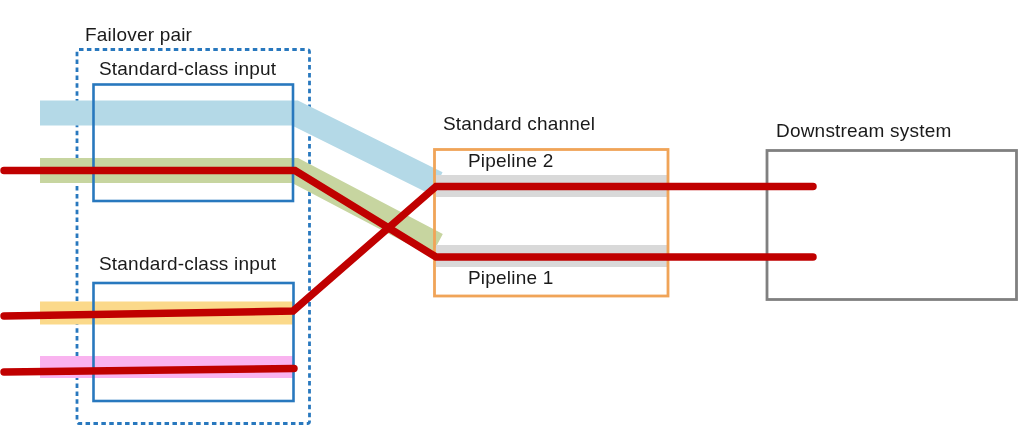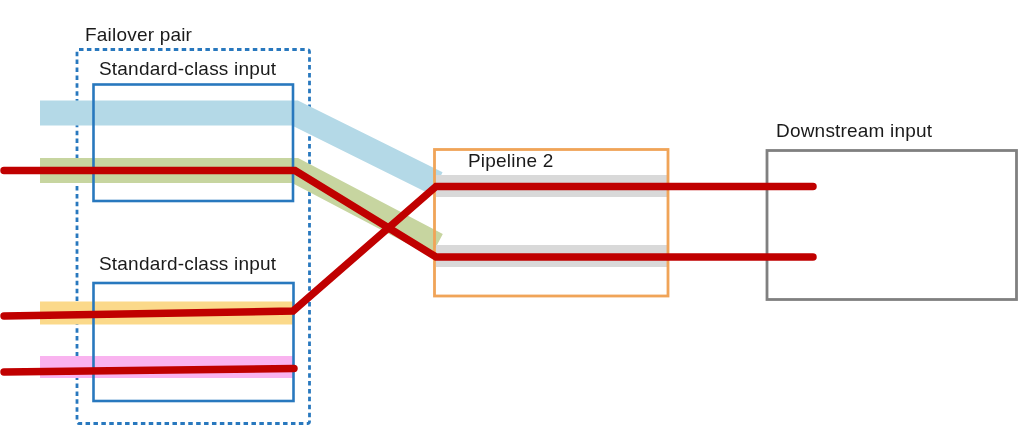--- a/index.html
+++ b/index.html
@@ -71,19 +71,21 @@
     <polyline class="red-line" points="4,170.5 295,170.5 436,257 813,257"></polyline>
     <polyline class="red-line" points="4,372 294,368.5"></polyline>
   </svg>
 
   <div class="lbl" style="left:85px; top:11px;margin-top:13px;">Failover pair</div>
 
   <div class="lbl" style="left:99px; top:58px;">Standard-class input</div>
 
   <div class="lbl" style="left:99px; top:253px;">Standard-class input</div>
 
+  <div class="lbl" style="left:443px; top:113px;">Standard channel</div>
 
   <div class="lbl" style="left:468px; top:150px;">Pipeline 2</div>
 
+  <div class="lbl" style="left:468px; top:267px;">Pipeline 1</div>
 
-  <div class="lbl" style="left:776px; top:120px;">Downstream input</div>
+  <div class="lbl" style="left:776px; top:120px;">Downstream system</div>
 
 </div>
 
 </body></html>

